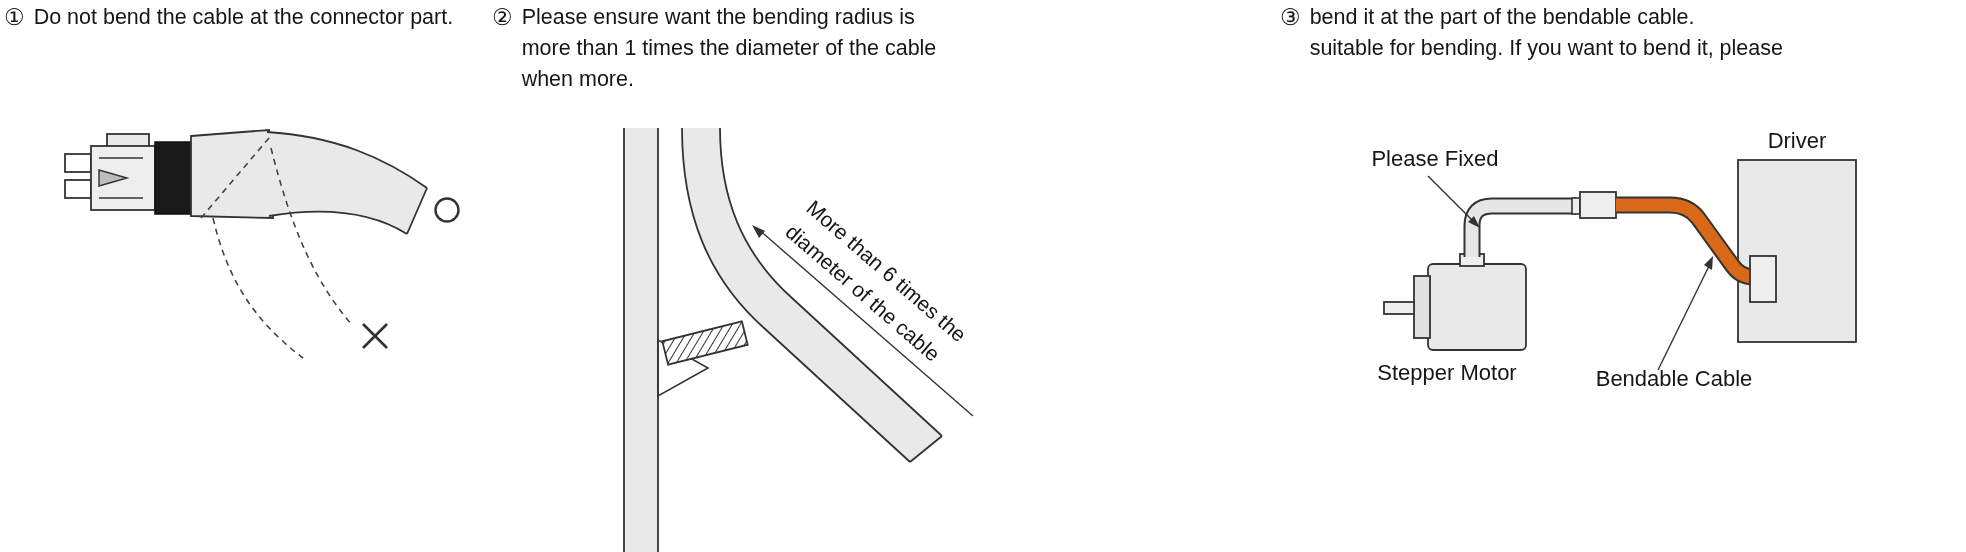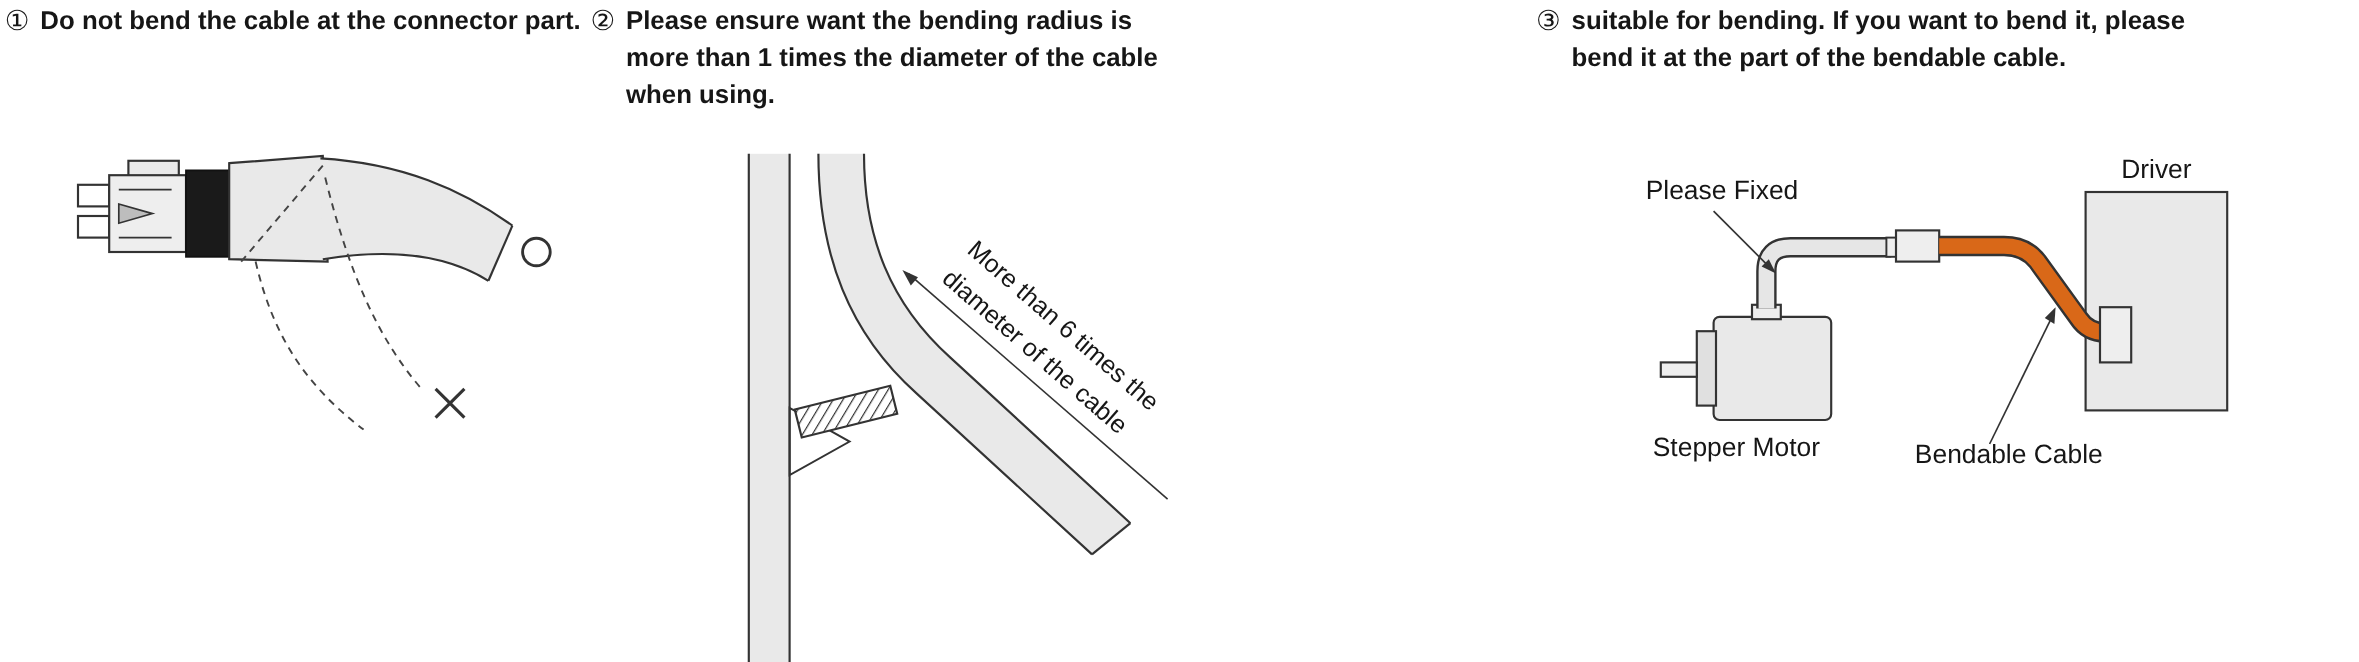--- a/index.html
+++ b/index.html
@@ -13,21 +13,21 @@
   }
   .caption {
     position: absolute;
     top: 2px;
     display: flex;
     gap: 9px;
     color: #161616;
     font-size: 21.5px;
   }
   .caption .num { font-size: 23px; line-height: 30px; }
-  .cap-lines div { line-height: 31px; white-space: nowrap; font-weight: bold; }
+  .cap-lines div { line-height: 31px; white-space: nowrap; }
   svg { position: absolute; display: block; }
   svg text {
     font-family: "Liberation Sans", sans-serif;
     font-size: 22px;
     fill: #161616;
   }
   svg .annot { font-size: 21px; }
 </style>
 </head>
 <body>
@@ -39,29 +39,29 @@
     <div class="cap-lines">
       <div>Do not bend the cable at the connector part.</div>
     </div>
   </div>
 
   <div class="caption" style="left:492px; width:505px;">
     <span class="num">②</span>
     <div class="cap-lines">
       <div>Please ensure want the bending radius is</div>
       <div>more than 1 times the diameter of the cable</div>
-      <div>when using.</div>
+      <div>when more.</div>
     </div>
   </div>
 
   <div class="caption" style="left:1280px; width:640px;">
     <span class="num">③</span>
     <div class="cap-lines">
+      <div>bend it at the part of the bendable cable.</div>
       <div>suitable for bending. If you want to bend it, please</div>
-      <div>bend it at the part of the bendable cable.</div>
     </div>
   </div>
 
   <svg style="left:55px; top:118px;" width="420" height="250" viewBox="0 0 420 250">
 
     <rect x="10" y="36" width="26" height="18" fill="#ffffff" stroke="#333" stroke-width="1.8"></rect>
     <rect x="10" y="62" width="26" height="18" fill="#ffffff" stroke="#333" stroke-width="1.8"></rect>
 
     <rect x="52" y="16" width="42" height="14" fill="#e9e9e9" stroke="#333" stroke-width="1.8"></rect>
 

